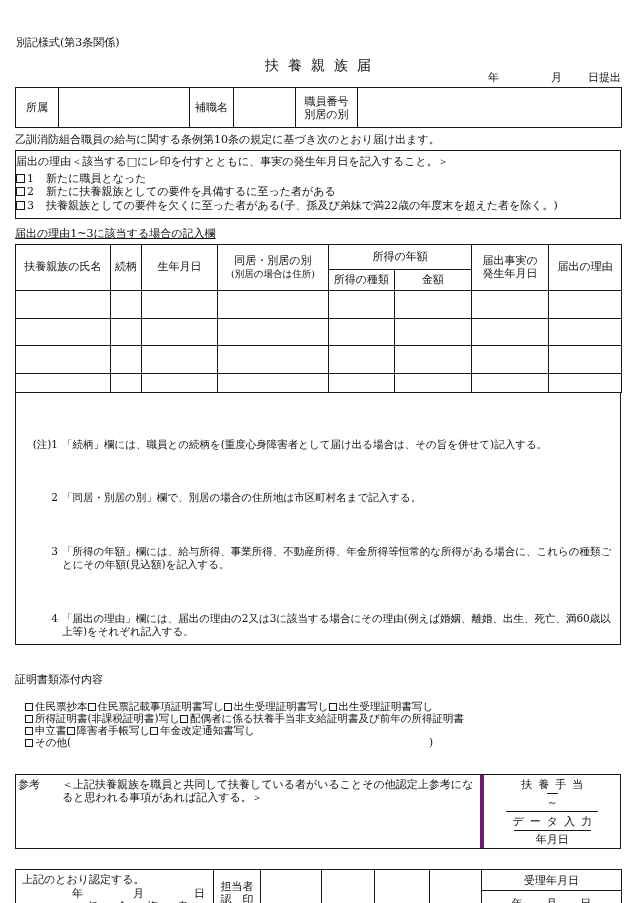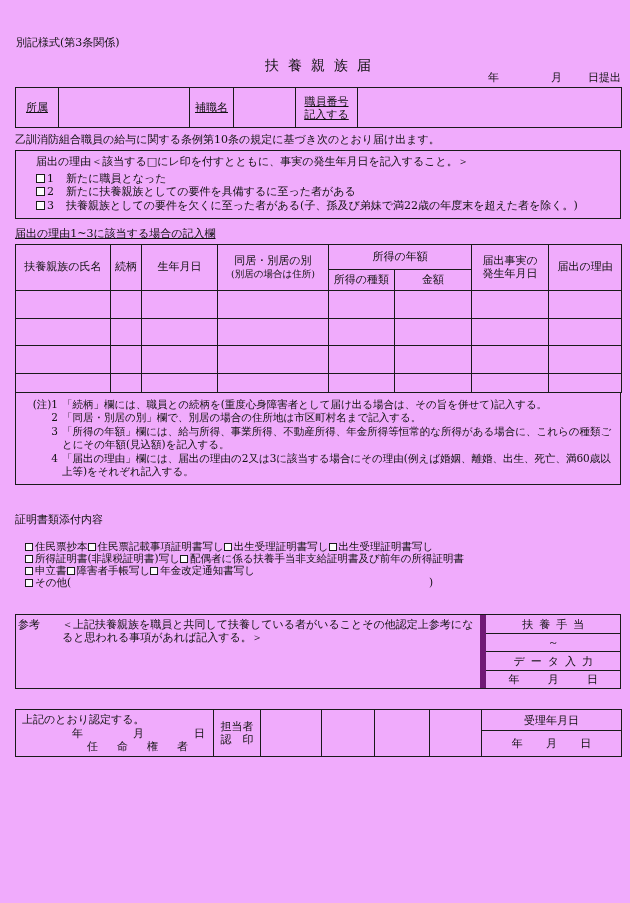--- a/index.html
+++ b/index.html
@@ -1,20 +1,20 @@
 <!DOCTYPE html>
 <html><head>
 <meta charset="utf-8">
 <style>
   html,body{margin:0;padding:0;}
   body{background:#e8e8e8;}
   #page{
     position:relative;
     width:630px;height:903px;
-    background:#f0abfc;
+    background:#ffffff;
     color:#111;
     font-family:"DejaVu Serif","Liberation Serif",serif;
     font-size:11px;
     overflow:hidden;
   }
   *{box-sizing:border-box;}
   .content{padding-left:15px;padding-right:9px;}
 
   
   .form-code{padding-top:36px;margin-left:1px;line-height:14px;}
@@ -22,58 +22,58 @@
   .addressee-line{margin-top:4px;line-height:14px;}
   .addressee{letter-spacing:19px;}
   .honorific{margin-left:28px;}
   .submit-date{display:flex;justify-content:flex-end;line-height:13px;margin-top:-2px;}
   .submit-date .y{margin-right:52px;}
   .submit-date .m{margin-right:26px;}
 
   table{border-collapse:collapse;table-layout:fixed;}
   td,th{border:1px solid #1a1a1a;font-weight:normal;padding:0;vertical-align:middle;}
 
-  .head-table{width:606px;margin-top:3px;text-decoration:underline;}
+  .head-table{width:606px;margin-top:3px;}
   .head-table td{text-align:center;line-height:13px;height:40px;}
 
   .declaration{margin-top:5px;line-height:14px;}
 
   
-  .reason-box{width:606px;border:1px solid #1a1a1a;margin-top:3px;padding:4px 8px 6px 20px;line-height:13.5px;}
+  .reason-box{width:606px;border:1px solid #1a1a1a;margin-top:3px;padding:4px 8px 6px 0;line-height:13.5px;}
   .reason-heading{margin-bottom:3px;}
   .ritem{display:flex;}
   .rnum{width:30px;flex:none;}
   .rtext{flex:1;}
   .cbx{display:inline-block;width:9px;height:9px;border:1px solid #1a1a1a;vertical-align:-1px;margin-right:2px;background:#fcfcfc;}
 
   .entry-caption{margin-top:8px;line-height:14px;text-decoration:underline;}
   .entry-table{width:606px;margin-top:3px;border-radius:13px;}
   .entry-table th{text-align:center;line-height:12.5px;font-size:11px;}
   .entry-table .sub{font-size:9.5px;}
   .hr1{height:25px;}
   .hr2{height:21px;}
   .dr1{height:28px;} .dr2{height:27px;} .dr3{height:28px;} .dr4{height:19px;}
 
   .notes-box{width:606px;border:1px solid #1a1a1a;margin-top:-1px;padding:5px 6px 6px 2px;font-size:10.5px;line-height:13.4px;}
-  .nrow{display:flex;}
+  .nrow{display:flex;margin-top:40px;}
   .nnum{width:40px;flex:none;text-align:right;}
   .ntext{flex:1;margin-left:4px;}
 
   .attach-heading{margin-top:28px;line-height:14px;}
   .attach-lines{margin-top:14px;margin-left:10px;font-size:10.5px;line-height:11.7px;}
   .aline{display:flex;white-space:nowrap;}
   .aitem .cbx{width:8px;height:8px;}
   .other-space{display:inline-block;width:358px;}
 
   
   .ref-box{width:606px;border:1px solid #1a1a1a;margin-top:26px;display:flex;height:75px;}
   .ref-left{width:466px;display:flex;padding:4px 2px 0 2px;line-height:12.8px;}
   .ref-label{width:44px;flex:none;}
   .ref-text{flex:1;padding-right:4px;}
-  .ref-right{width:140px;border-left:6px solid #701a75;display:flex;flex-direction:column;}
+  .ref-right{width:140px;border-left:4px solid #701a75;display:flex;flex-direction:column;align-items:center;}
   .ref-row{flex:1;display:flex;align-items:center;justify-content:center;border-top:1px solid #1a1a1a;}
   .ref-row:first-child{border-top:none;}
   .ls6{letter-spacing:6px;padding-left:6px;}
   .date-flex{display:flex;justify-content:space-between;width:100%;padding:0 22px;}
 
   
   .appr-table{width:606px;margin-top:20px;}
   .appr-table td{height:47px;}
   .appr-left{padding:3px 4px 2px 6px;line-height:13.5px;vertical-align:top;}
   .appr-date{display:flex;justify-content:space-between;padding:0 4px 0 50px;}
@@ -107,21 +107,21 @@
           <col style="width:264px">
         </colgroup>
       <tbody>
           <tr>
         <td>所属</td>
         <td></td>
         <td>補職名</td>
         <td></td>
         <td>
           <div>職員番号</div>
-          <div>記入する</div>
+          <div>別居の別</div>
         </td>
         <td></td>
       </tr>
     </tbody>
       </table>
 
     <div class="declaration">乙訓消防組合職員の給与に関する条例第10条の規定に基づき次のとおり届け出ます。</div>
 
     <div class="reason-box">
       <div class="reason-heading">届出の理由＜該当する□にレ印を付すとともに、事実の発生年月日を記入すること。＞</div>

